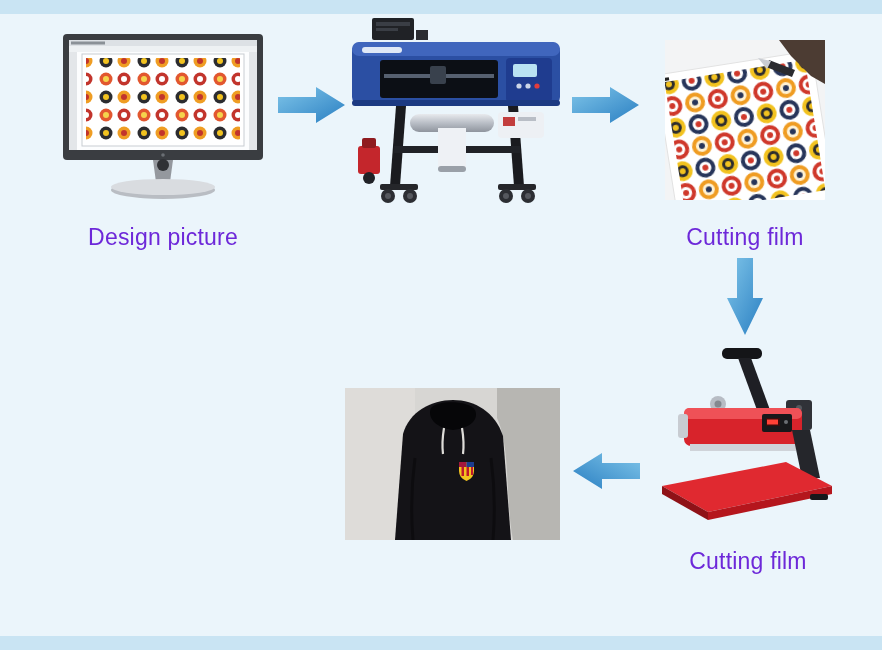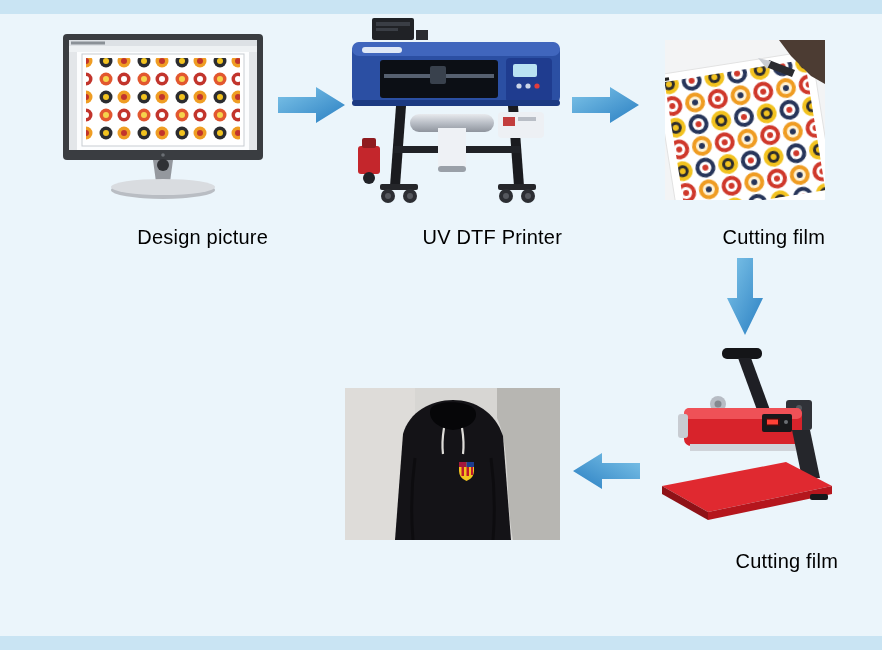--- a/index.html
+++ b/index.html
@@ -11,23 +11,23 @@
     height: 650px;
     background: #ebf5fb;
     overflow: hidden;
   }
   .band { position:absolute; left:0; width:100%; height:14px; background:#c9e4f3; }
   .band.top { top:0; }
   .band.bottom { bottom:0; }
   .fig { position:absolute; line-height:0; }
   .label {
     position:absolute;
-    text-align:right;
-    font-size:20px;
-    color:#000000;
+    text-align:center;
+    font-size:23px;
+    color:#6d28d9;
     line-height:26px;
     letter-spacing:0.2px;
   }
   .arrow { position:absolute; line-height:0; }
 </style>
 </head>
 <body>
 
 <div class="canvas">
 
@@ -120,21 +120,20 @@
       <circle cx="38" cy="178" r="7" fill="#2c2e33"></circle>
         <circle cx="60" cy="178" r="7" fill="#2c2e33"></circle>
       <circle cx="156" cy="178" r="7" fill="#2c2e33"></circle>
         <circle cx="178" cy="178" r="7" fill="#2c2e33"></circle>
       <circle cx="38" cy="178" r="3" fill="#55585e"></circle>
         <circle cx="60" cy="178" r="3" fill="#55585e"></circle>
       <circle cx="156" cy="178" r="3" fill="#55585e"></circle>
         <circle cx="178" cy="178" r="3" fill="#55585e"></circle>
     </svg>
   </div>
-  <div class="label" style="left:352px;top:224px;width:210px">UV DTF Printer</div>
 
   <div class="arrow" style="left:572px;top:86px">
     <svg viewBox="0 0 68 38" width="68" height="38">
       <defs>
           <linearGradient id="ag-r2" x1="0" y1="0" x2="1" y2="1">
         <stop offset="0" stop-color="#7fc5e9"></stop>
             <stop offset="1" stop-color="#2a7fc2"></stop>
       </linearGradient>
         </defs>
       <polygon points="0,11 38,11 38,1 67,19 38,37 38,27 0,27" fill="url(#ag-r2)"></polygon>

